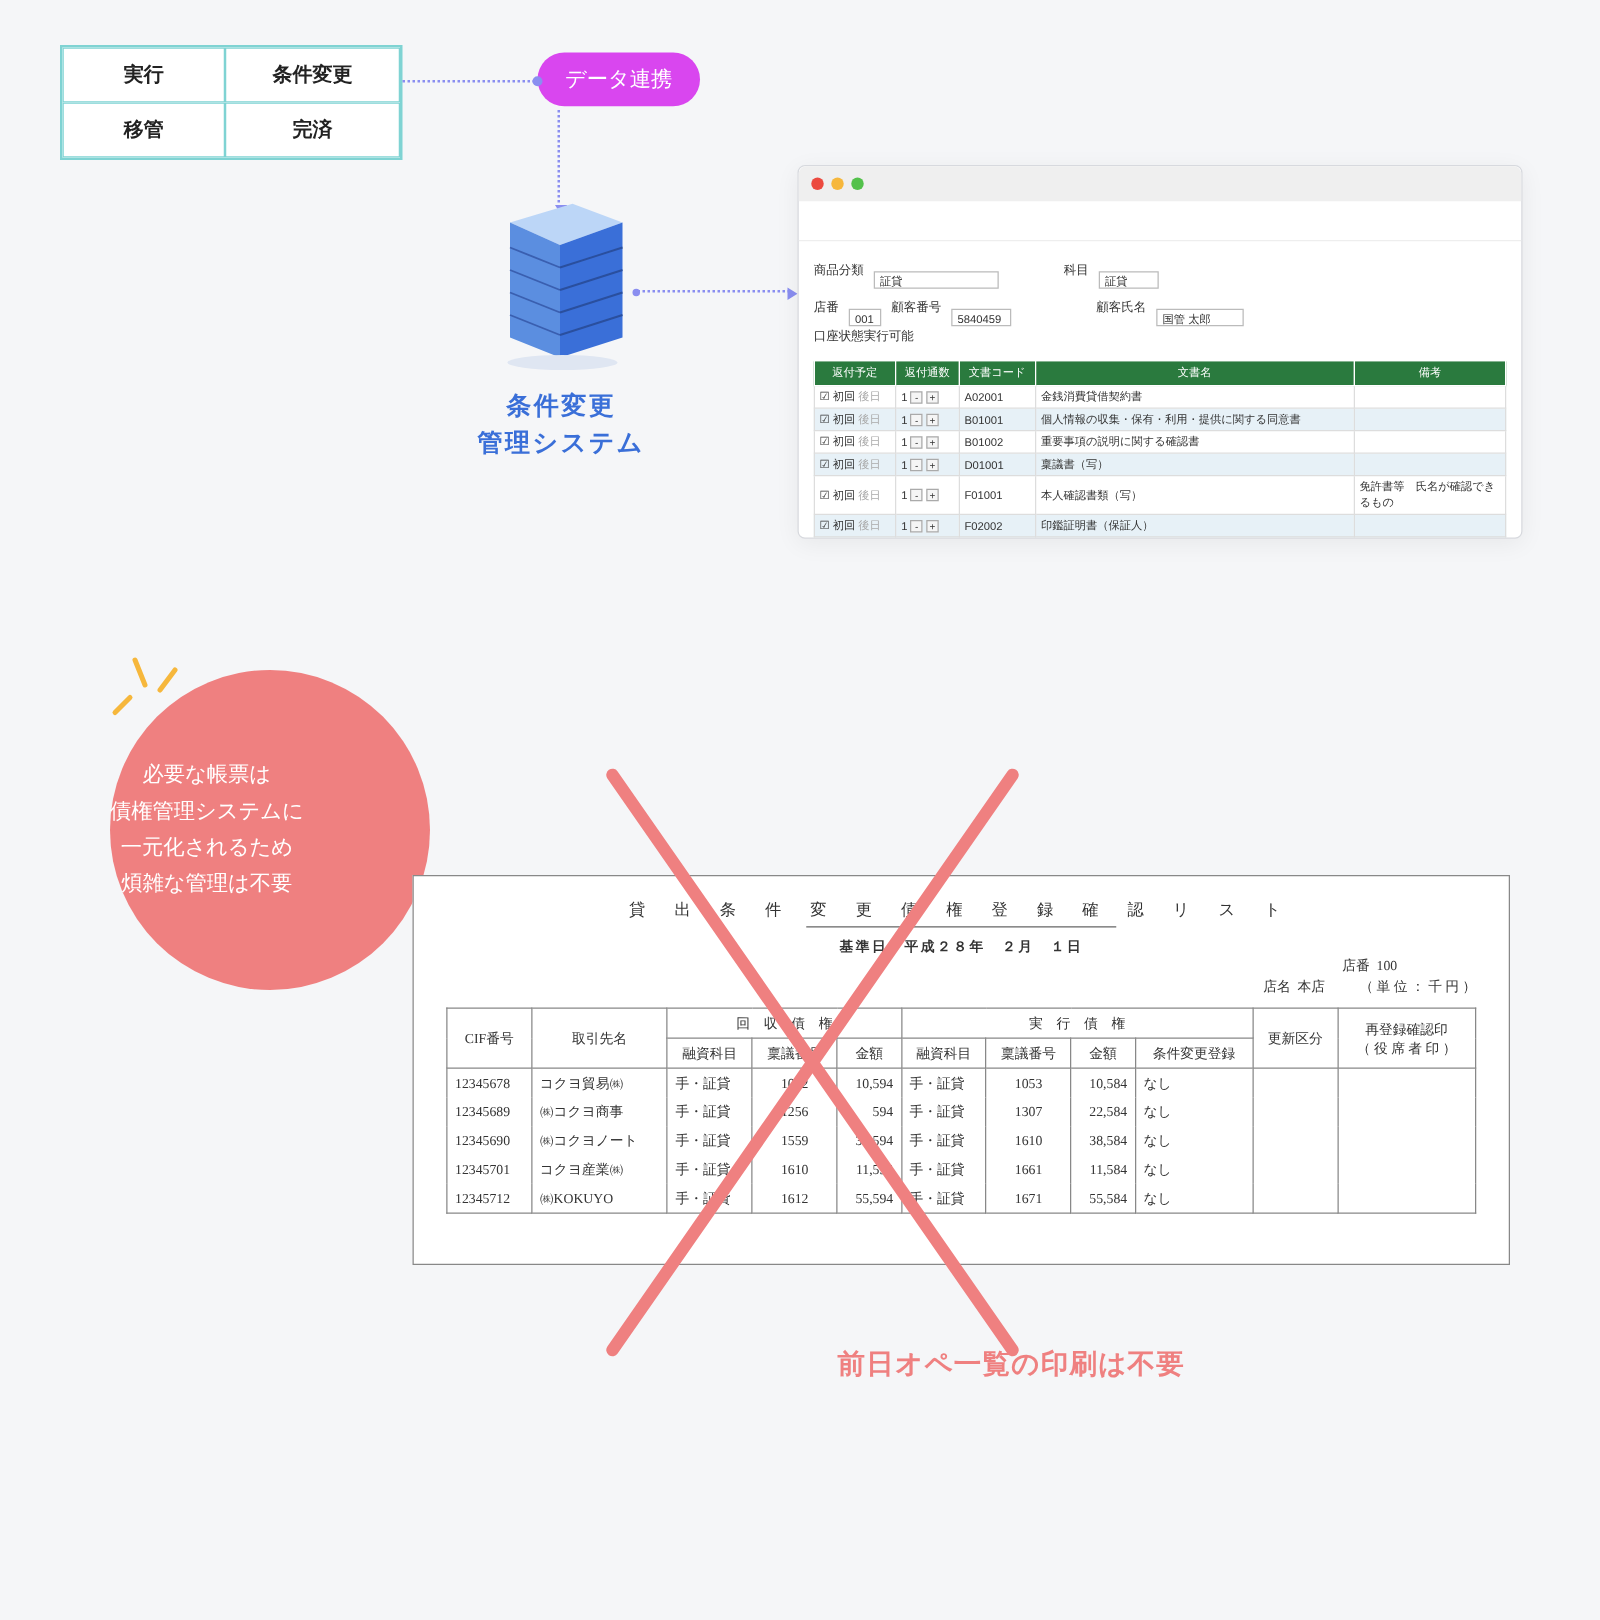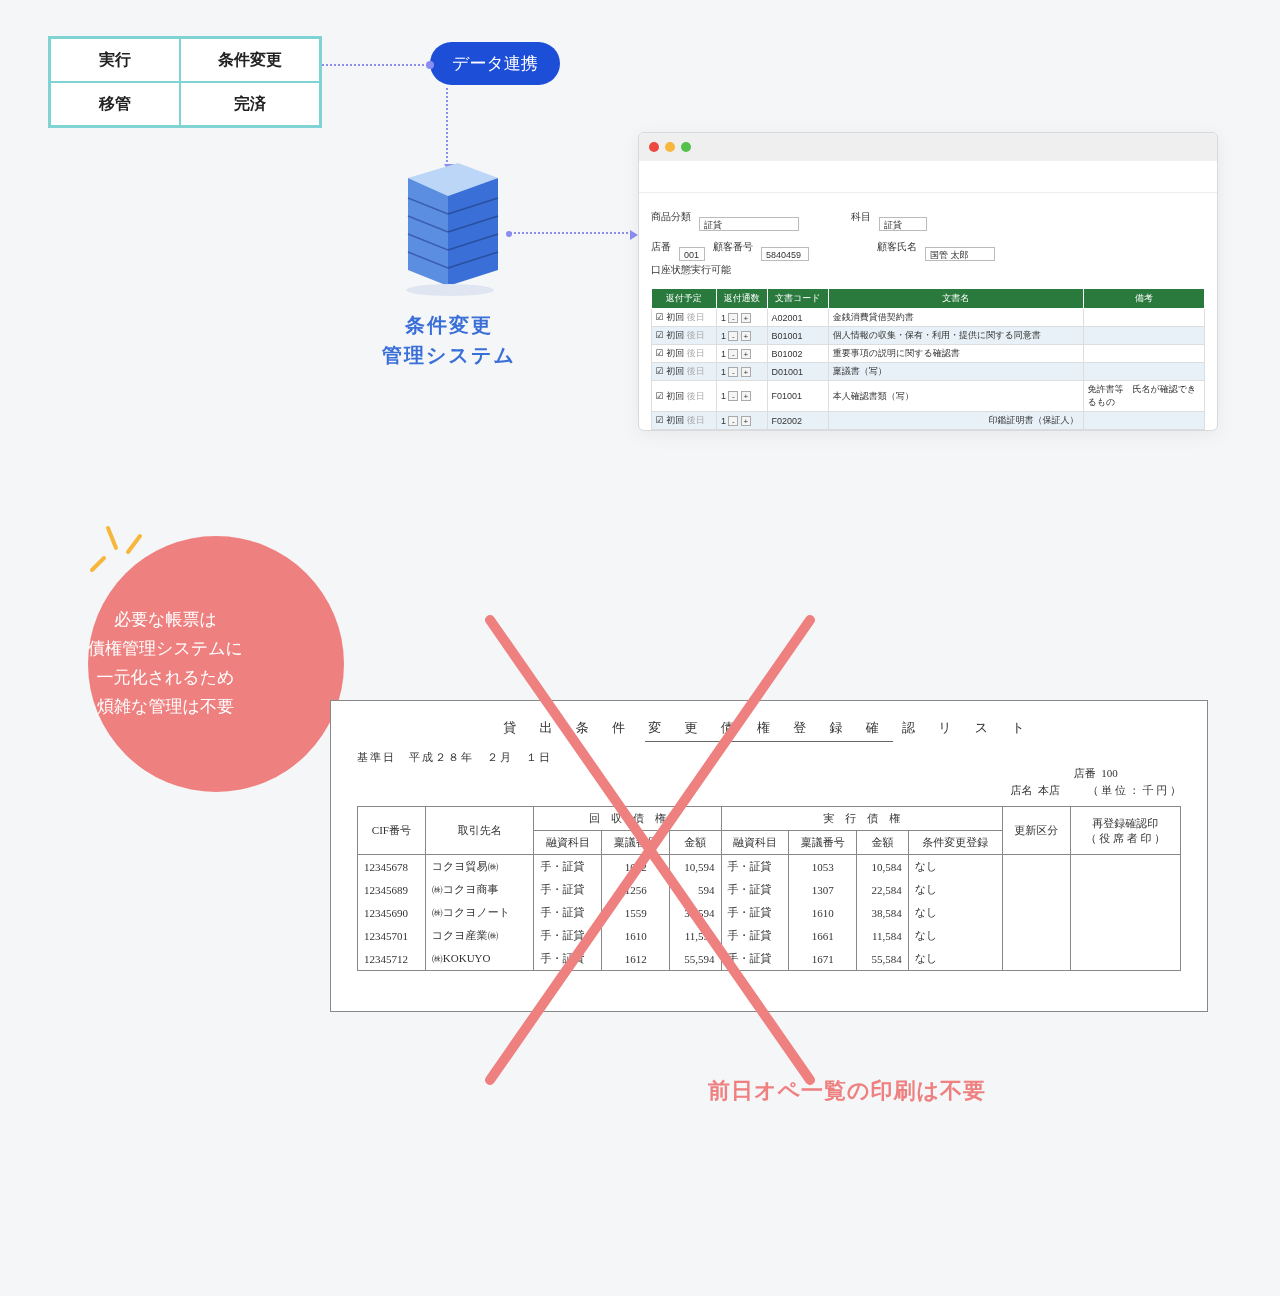--- a/index.html
+++ b/index.html
@@ -25,21 +25,21 @@
     border: 1px solid #7fd3d3;
     display: flex; align-items: center; justify-content: center;
     font-size: 16px; font-weight: 600; color: #222;
     background: #fff;
   }
 
   
   .pill {
     position: absolute;
     left: 430px; top: 42px;
-    background: #1d4ed8;
+    background: #d946ef;
     color: #fff;
     border-radius: 24px;
     padding: 10px 22px;
     font-size: 17px;
   }
 
   
   .dotted-h1 {
     position: absolute;
     left: 322px; top: 64px;
@@ -183,21 +183,21 @@
     border: 1px solid #888;
     background: #fff;
     padding: 18px 26px 40px;
     font-family: "MS Mincho", serif;
     font-size: 12px;
     color: #333;
   }
   .report .rtitle {
     text-align: center; letter-spacing: 10px; font-size: 13px;
   }
-  .report .rdate { text-align: left; font-size: 11px; margin-top: 4px; letter-spacing: 2px;}
+  .report .rdate { text-align: center; font-size: 11px; margin-top: 4px; letter-spacing: 2px; font-weight: bold;}
   .report hr { margin: 4px auto 8px; border: none; border-top: 1px solid #666; width: 30%; }
   .report .meta { text-align: right; font-size: 11px; line-height: 1.5; }
 
   .rtable {
     width: 100%; border-collapse: collapse; margin-top: 8px;
     font-size: 11px;
   }
   .rtable th, .rtable td {
     border: 1px solid #888;
     padding: 4px 6px;
@@ -217,21 +217,20 @@
     pointer-events: none;
   }
 
   .caption-red {
     position: absolute;
     left: 670px; top: 1076px;
     color: #ef8080;
     font-size: 22px;
     font-weight: 700;
     letter-spacing: 1px;
-    margin-left: 38px;
   }
 </style>
 </head>
 <body>
 
 <div class="grid-box">
   <div>実行</div>
   <div>条件変更</div>
   <div>移管</div>
   <div>完済</div>
@@ -334,21 +333,21 @@
           <td><span class="chk">☑</span> 初回 <span style="color:#aaa">後日</span></td>
           <td>1 <span class="mini">-</span> <span class="mini">+</span></td>
           <td>F01001</td>
           <td style="text-align:left">本人確認書類（写）</td>
           <td style="text-align:left">免許書等　氏名が確認できるもの</td>
         </tr>
         <tr class="alt">
           <td><span class="chk">☑</span> 初回 <span style="color:#aaa">後日</span></td>
           <td>1 <span class="mini">-</span> <span class="mini">+</span></td>
           <td>F02002</td>
-          <td style="text-align:right">印鑑証明書（保証人）</td>
+          <td style="text-align:left">印鑑証明書（保証人）</td>
           <td style="text-align:left"></td>
         </tr>
       </tbody>
   </table>
 </div>
 
 <svg class="sparks" viewBox="0 0 60 60">
   <line x1="18" y1="44" x2="6" y2="56" stroke="#f6b73c" stroke-width="4" stroke-linecap="round"></line>
   <line x1="30" y1="34" x2="22" y2="14" stroke="#f6b73c" stroke-width="4" stroke-linecap="round"></line>
   <line x1="42" y1="38" x2="54" y2="22" stroke="#f6b73c" stroke-width="4" stroke-linecap="round"></line>

